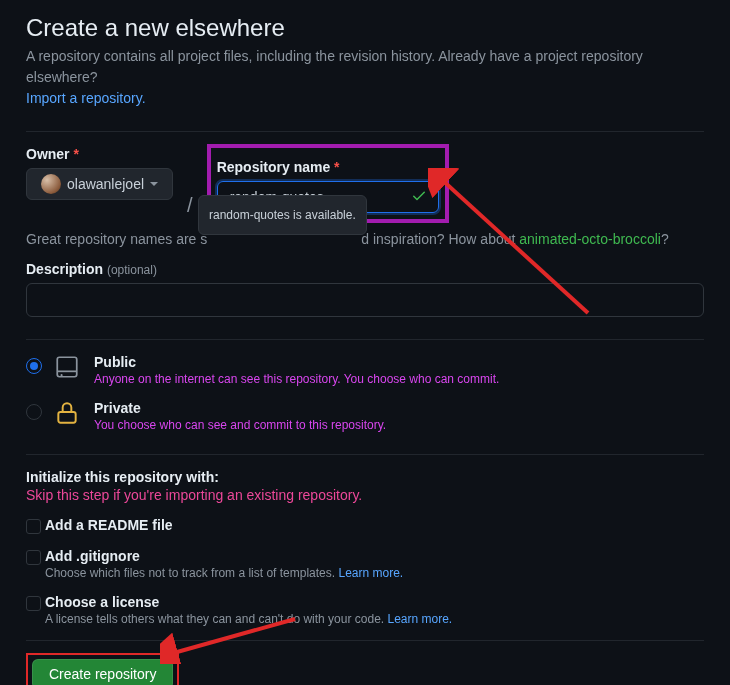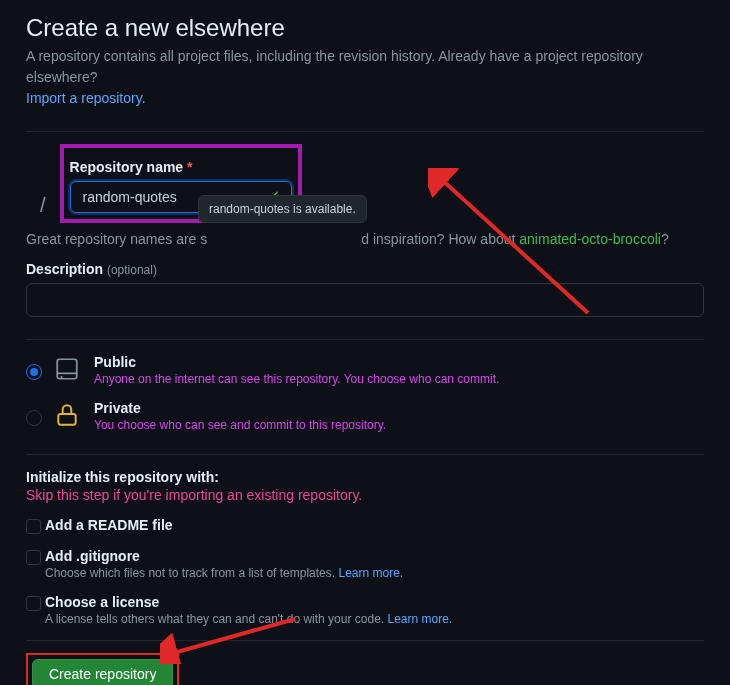--- a/index.html
+++ b/index.html
@@ -99,38 +99,38 @@
     font-size: 14px;
     margin-top: 8px;
   }
   .tooltip {
     position: absolute;
     left: 198px;
     top: 195px;
     background: #21262d;
     border: 1px solid #30363d;
     border-radius: 6px;
-    padding: 6px 10px;
+    padding: 12px 10px;
     color: #c9d1d9;
     font-size: 12px;
     z-index: 5;
   }
   .desc-input {
     width: 100%;
     height: 34px;
     background: #0d1117;
     border: 1px solid #30363d;
     border-radius: 6px;
     padding: 5px 12px;
     color: #c9d1d9;
     margin-top: 6px;
   }
   .vis-row {
     display: flex;
-    align-items: center;
+    align-items: flex-start;
     gap: 12px;
     margin-bottom: 14px;
   }
   .radio {
     width: 16px; height: 16px; margin-top: 4px;
     appearance: none;
     border: 1px solid #30363d;
     border-radius: 50%;
     background: #0d1117;
     position: relative;
@@ -211,20 +211,29 @@
 <div class="subtitle">
   <span>A repository contains all project files, including the revision history. Already have a project repository elsewhere?</span>
   <br>
   <span class="link">Import a repository.</span>
 </div>
 
 <hr class="sep">
 
 <div class="row">
   <div class="field-block">
+    <div class="label">
+      <span>Owner</span>
+      <span class="req">*</span>
+    </div>
+    <button class="owner-btn">
+      <span class="avatar"></span>
+      <span>olawanlejoel</span>
+      <span class="caret"></span>
+    </button>
   </div>
 
   <div class="slash">/</div>
 
   <div class="field-block repo-name-wrap">
     <div class="label">
       <span>Repository name</span>
       <span class="req">*</span>
     </div>
     <div class="repo-input-row">

